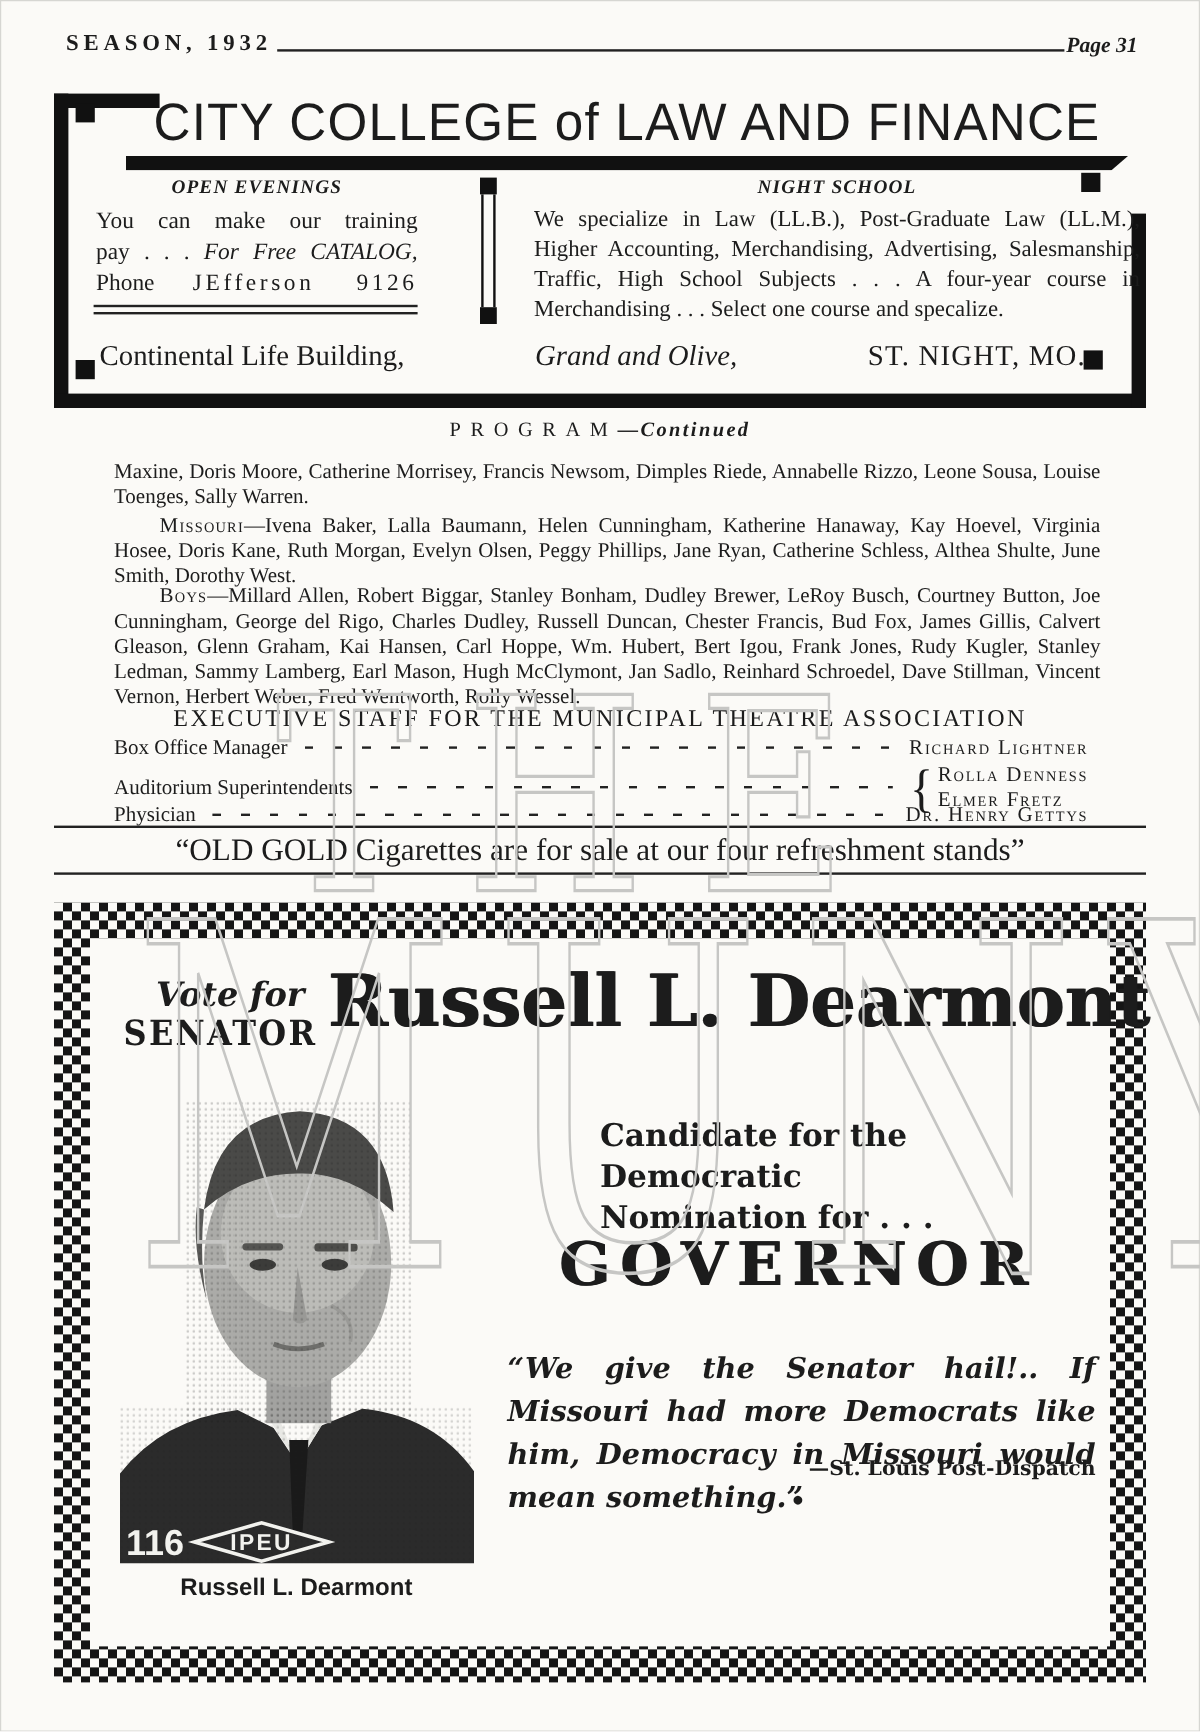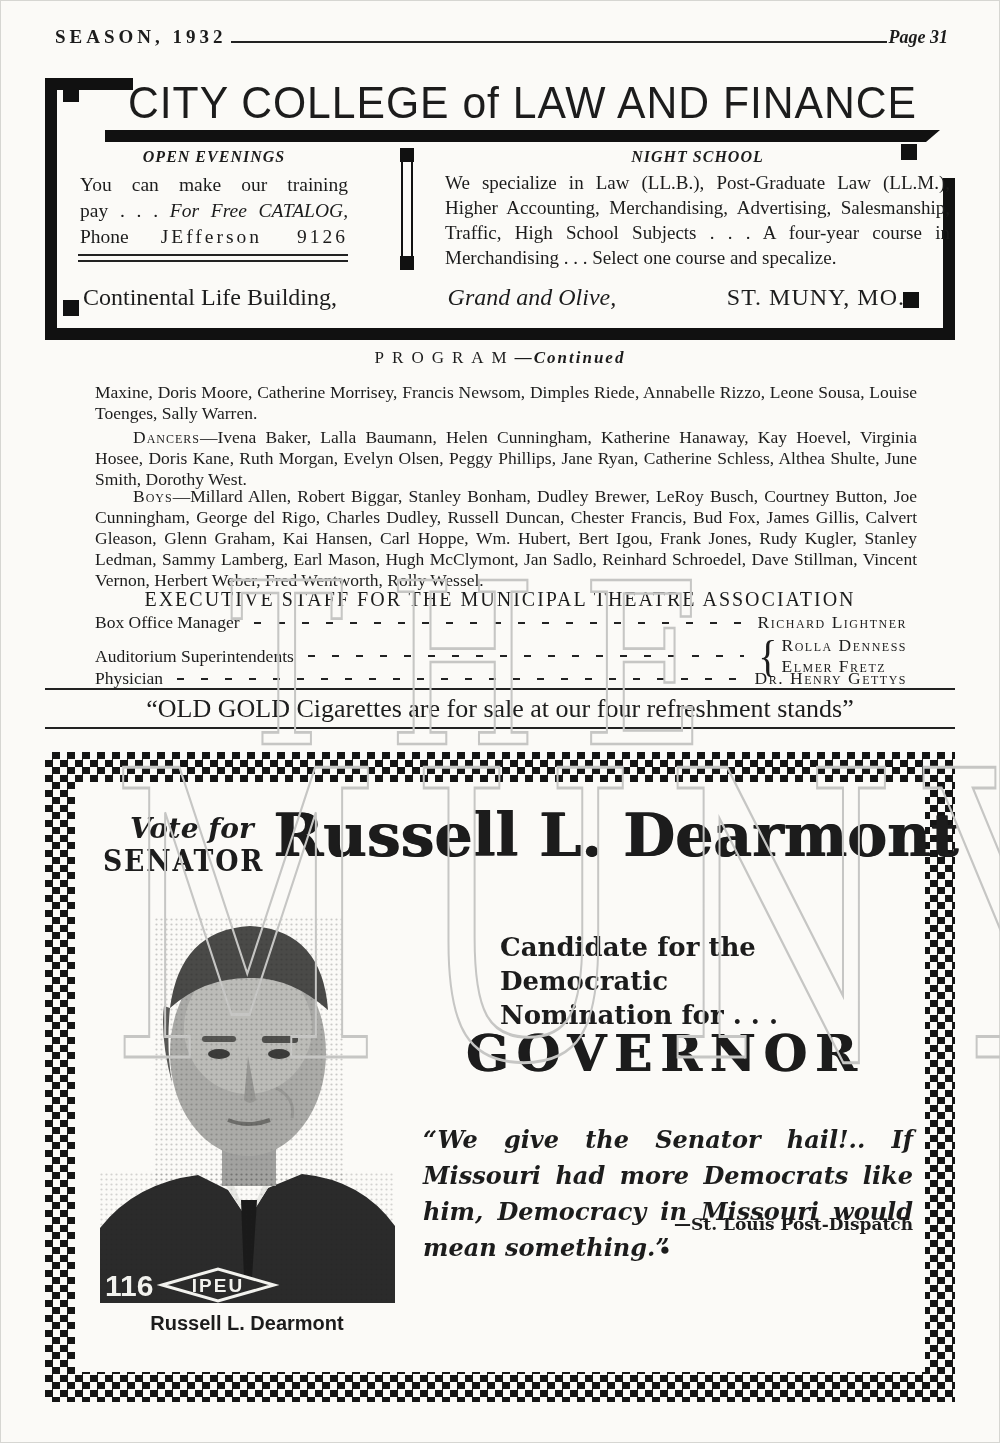--- a/index.html
+++ b/index.html
@@ -135,32 +135,32 @@
       <div class="dline"></div>
       <div class="dsq"></div>
     </div>
 
     <div class="colhead" style="left:400px;top:70px;width:505px;">NIGHT SCHOOL</div>
     <div class="rightcol">We specialize in Law (LL.B.), Post-Graduate Law (LL.M.), Higher Accounting, Merchandising, Advertising, Salesmanship, Traffic, High School Subjects . . . A four-year course in Merchandising . . . Select one course and specalize.</div>
 
     <div class="address">
       <span class="addr-bldg">Continental Life Building,</span>
       <span class="addr-street">Grand and Olive,</span>
-      <span class="addr-city">ST. MUNY, MO.</span>
+      <span class="addr-city">ST. NIGHT, MO.</span>
     </div>
   </div>
 
   <div class="proghead">
     <span class="progmain">PROGRAM</span><span class="progcont">—</span><span class="progcont">Continued</span>
   </div>
 
   <div class="para" style="top:382px;">Maxine, Doris Moore, Catherine Morrisey, Francis Newsom, Dimples Riede, Annabelle Rizzo, Leone Sousa, Louise Toenges, Sally Warren.</div>
 
   <div class="para indent" style="top:427px;">
-    <span class="lead">Dancers</span><span>—Ivena Baker, Lalla Baumann, Helen Cunningham, Katherine Hanaway, Kay Hoevel, Virginia Hosee, Doris Kane, Ruth Morgan, Evelyn Olsen, Peggy Phillips, Jane Ryan, Catherine Schless, Althea Shulte, June Smith, Dorothy West.</span>
+    <span class="lead">Missouri</span><span>—Ivena Baker, Lalla Baumann, Helen Cunningham, Katherine Hanaway, Kay Hoevel, Virginia Hosee, Doris Kane, Ruth Morgan, Evelyn Olsen, Peggy Phillips, Jane Ryan, Catherine Schless, Althea Shulte, June Smith, Dorothy West.</span>
   </div>
 
   <div class="para indent" style="top:486px;">
     <span class="lead">Boys</span><span>—Millard Allen, Robert Biggar, Stanley Bonham, Dudley Brewer, LeRoy Busch, Courtney Button, Joe Cunningham, George del Rigo, Charles Dudley, Russell Duncan, Chester Francis, Bud Fox, James Gillis, Calvert Gleason, Glenn Graham, Kai Hansen, Carl Hoppe, Wm. Hubert, Bert Igou, Frank Jones, Rudy Kugler, Stanley Ledman, Sammy Lamberg, Earl Mason, Hugh McClymont, Jan Sadlo, Reinhard Schroedel, Dave Stillman, Vincent Vernon, Herbert Weber, Fred Wentworth, Rolly Wessel.</span>
   </div>
 
   <div class="staffhead">EXECUTIVE STAFF FOR THE MUNICIPAL THEATRE ASSOCIATION</div>
 
   <div class="staffrow" style="top:612px;">
     <span>Box Office Manager</span>

